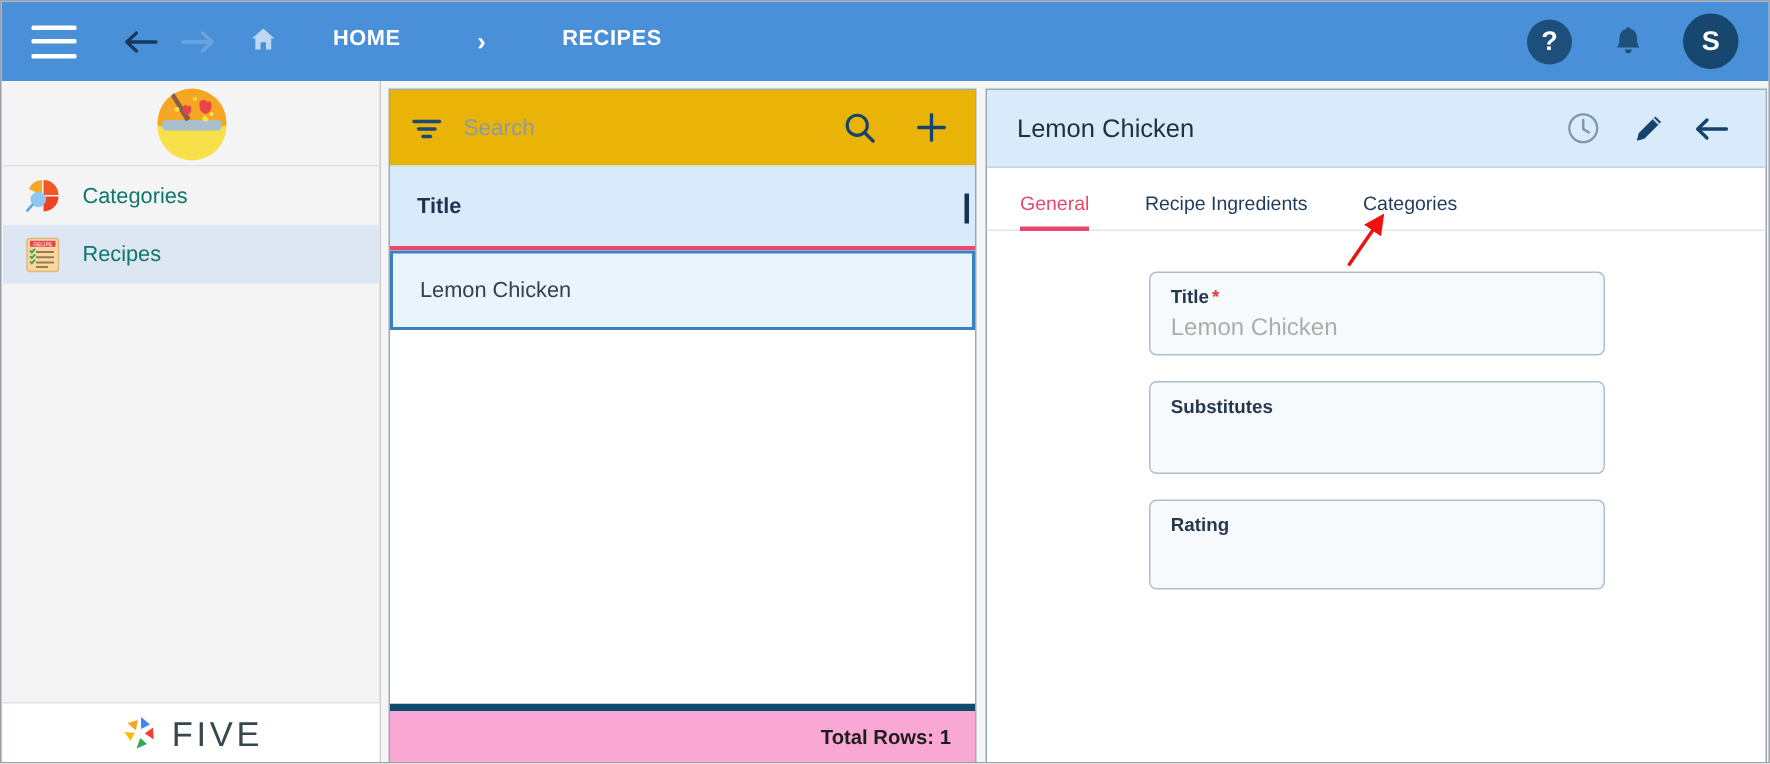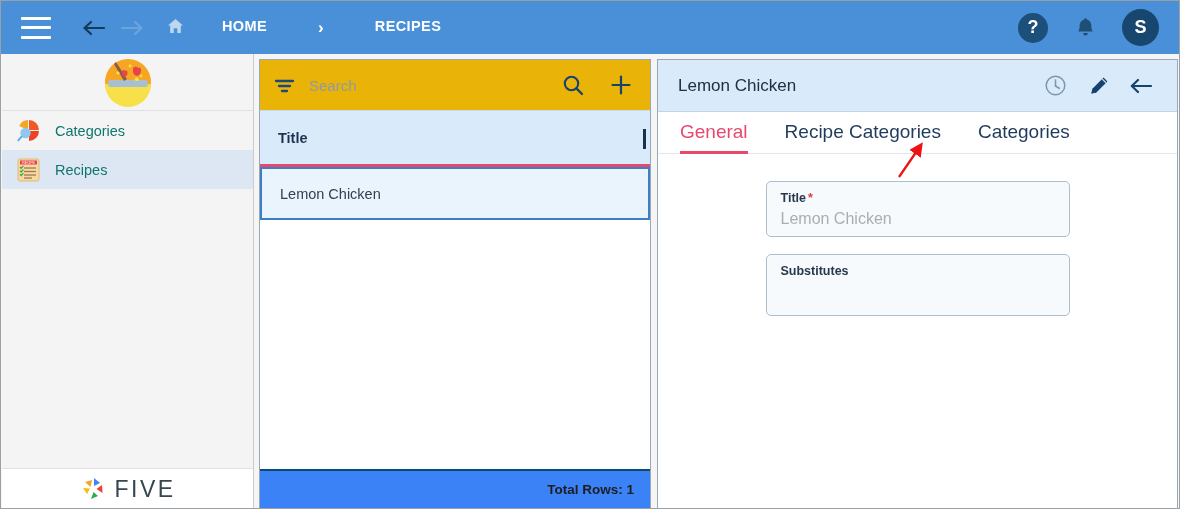--- a/index.html
+++ b/index.html
@@ -129,22 +129,22 @@
   }
   .grid-body { flex: 1; background: #ffffff; position: relative; }
   .grid-row {
     height: 53px; display:flex; align-items:center;
     background: #eaf4fd;
     border: 2px solid #3d7fc4;
     cursor: pointer;
   }
   .grid-cell { font-size: 14.5px; color: #33404e; padding-left: 18px; }
   .grid-footer {
-    height: 39px; background: #3b82f6;
-    border-top: 2px solid #0c4a6e;
+    height: 39px; background: #f9a8d4;
+    border-top: 5px solid #0c4a6e;
     display:flex; align-items:center; justify-content:flex-end;
     padding-right: 16px;
     flex: 0 0 39px;
   }
   .total-rows { font-size: 13.5px; font-weight: bold; color: #1d1d1d; }
 
   
   .detailpanel {
     position: absolute; left: 656px; top: 58px;
     width: 521px; height: 450px;
@@ -160,21 +160,21 @@
   .detail-title { font-size: 17px; color: #22303f; font-weight: normal; }
   .detail-actions { margin-left: auto; display:flex; align-items:center; }
   .dact { width: 43px; height: 36px; display:flex; align-items:center; justify-content:center; cursor:pointer; }
 
   .tabbar {
     height: 42px; display:flex; align-items:flex-end;
     border-bottom: 1px solid #e2e6ea;
     padding-left: 22px;
   }
   .tab {
-    font-size: 19px; color: #1f3b5c;
+    font-size: 13px; color: #1f3b5c;
     padding: 0 0 10px 0; margin-right: 37px;
     cursor: pointer; position: relative;
   }
   .tab.active { color: #e8486b; }
   .tab.active::after {
     content: ""; position: absolute;
     left: 0; bottom: -1px; width: 100%; height: 3px; background: #e8486b;
   }
 
   .form-area { padding: 27px 0 0 0; }
@@ -373,38 +373,42 @@
           <svg width="26" height="20" viewBox="0 0 26 20">
             <path d="M9 4 L2.8 10 L9 16" fill="none" stroke="#14436f" stroke-width="2.2" stroke-linecap="round" stroke-linejoin="round"></path>
             <line x1="3" y1="10" x2="22" y2="10" stroke="#14436f" stroke-width="2.2" stroke-linecap="round"></line>
           </svg>
         </span>
       </div>
     </div>
 
     <div class="tabbar">
       <span class="tab active">General</span>
-      <span class="tab">Recipe Categories</span>
+      <span class="tab">Recipe Ingredients</span>
       <span class="tab">Categories</span>
     </div>
 
     <div class="form-area">
 
       <div class="field field-h-title">
         <div class="field-label">
           <span>Title</span><span class="req">*</span>
         </div>
         <div class="field-value">Lemon Chicken</div>
       </div>
 
       <div class="field field-h-instr">
         <div class="field-label">Substitutes</div>
         <div class="field-value"></div>
       </div>
 
+      <div class="field field-h-rating">
+        <div class="field-label">Rating</div>
+        <div class="field-value"></div>
+      </div>
 
     </div>
   </div>
 
   <svg class="anno" width="50" height="44" viewBox="0 0 50 44">
     <defs>
       <marker id="annohead" markerWidth="6" markerHeight="6" refX="4.6" refY="3" orient="auto">
         <path d="M0,0 L6,3 L0,6 Z" fill="#ee1111"></path>
       </marker>
     </defs>

